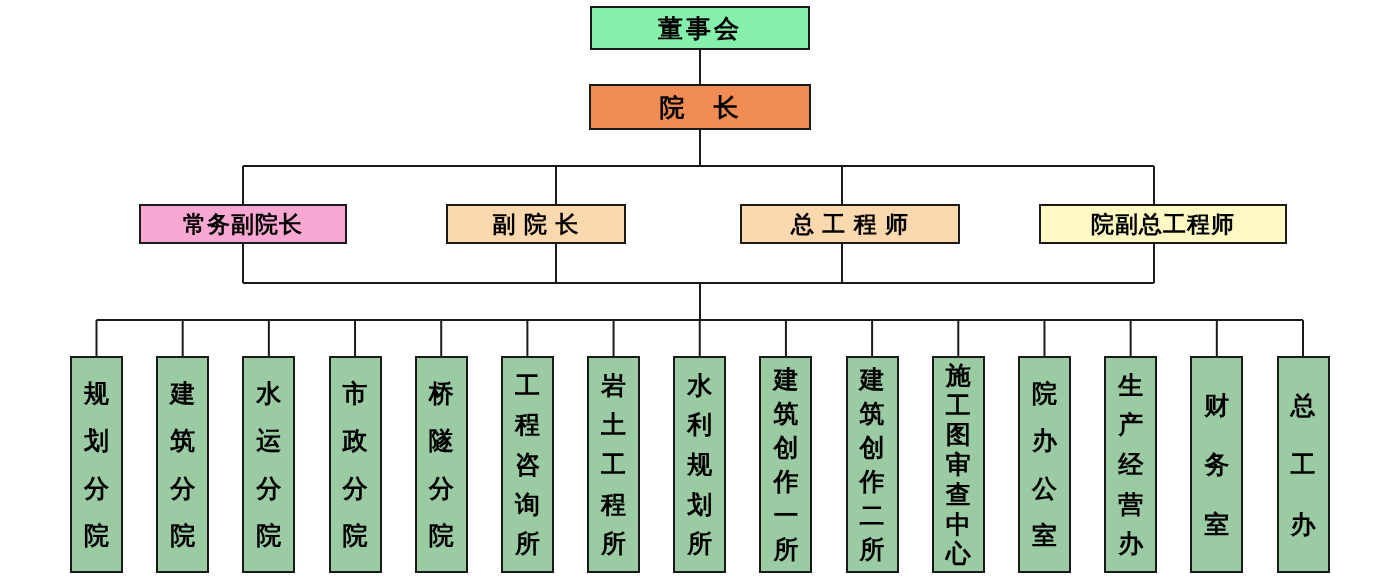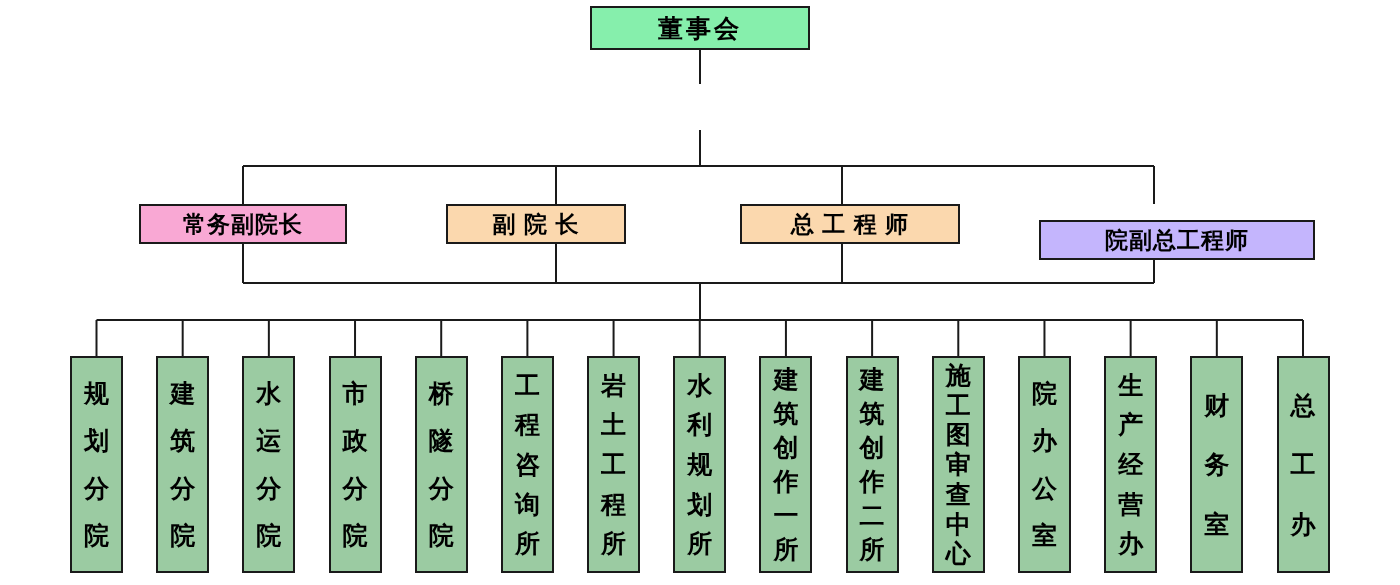--- a/index.html
+++ b/index.html
@@ -74,26 +74,27 @@
       <line x1="872.1071428571429" y1="320" x2="872.1071428571429" y2="356" stroke="#1a1a1a" stroke-width="2"></line>
       <line x1="958.2857142857143" y1="320" x2="958.2857142857143" y2="356" stroke="#1a1a1a" stroke-width="2"></line>
       <line x1="1044.4642857142858" y1="320" x2="1044.4642857142858" y2="356" stroke="#1a1a1a" stroke-width="2"></line>
       <line x1="1130.642857142857" y1="320" x2="1130.642857142857" y2="356" stroke="#1a1a1a" stroke-width="2"></line>
       <line x1="1216.8214285714287" y1="320" x2="1216.8214285714287" y2="356" stroke="#1a1a1a" stroke-width="2"></line>
       <line x1="1303" y1="320" x2="1303" y2="356" stroke="#1a1a1a" stroke-width="2"></line>
     </svg>
 
   <div class="box box-board" id="board-box" style="background: #86efac;">董事会</div>
 
+  <div class="box box-president" id="president-box" style="background: rgb(242, 140, 85);">院　长</div>
 
   <div id="exec-row">
       <div class="box box-exec" style="left: 139px; width: 208px; background: #f9a8d4;">常务副院长</div>
       <div class="box box-exec" style="left: 446px; width: 180px; background: rgb(251, 216, 174);">副 院 长</div>
       <div class="box box-exec" style="left: 740px; width: 220px; background: rgb(251, 216, 174);">总 工 程 师</div>
-      <div class="box box-exec" style="left: 1039px; width: 276px; background: #c4b5fd; margin-top: 16px;">院副总工程师</div>
+      <div class="box box-exec" style="left: 1039px; width: 248px; background: #fef9c3;">院副总工程师</div>
     </div>
   <div id="dept-row">
       <div class="box box-dept" style="left: 70px; background: rgb(155, 203, 162);">
         <span>规</span>
         <span>划</span>
         <span>分</span>
         <span>院</span>
       </div>
       <div class="box box-dept" style="left: 156.179px; background: rgb(155, 203, 162);">
         <span>建</span>

